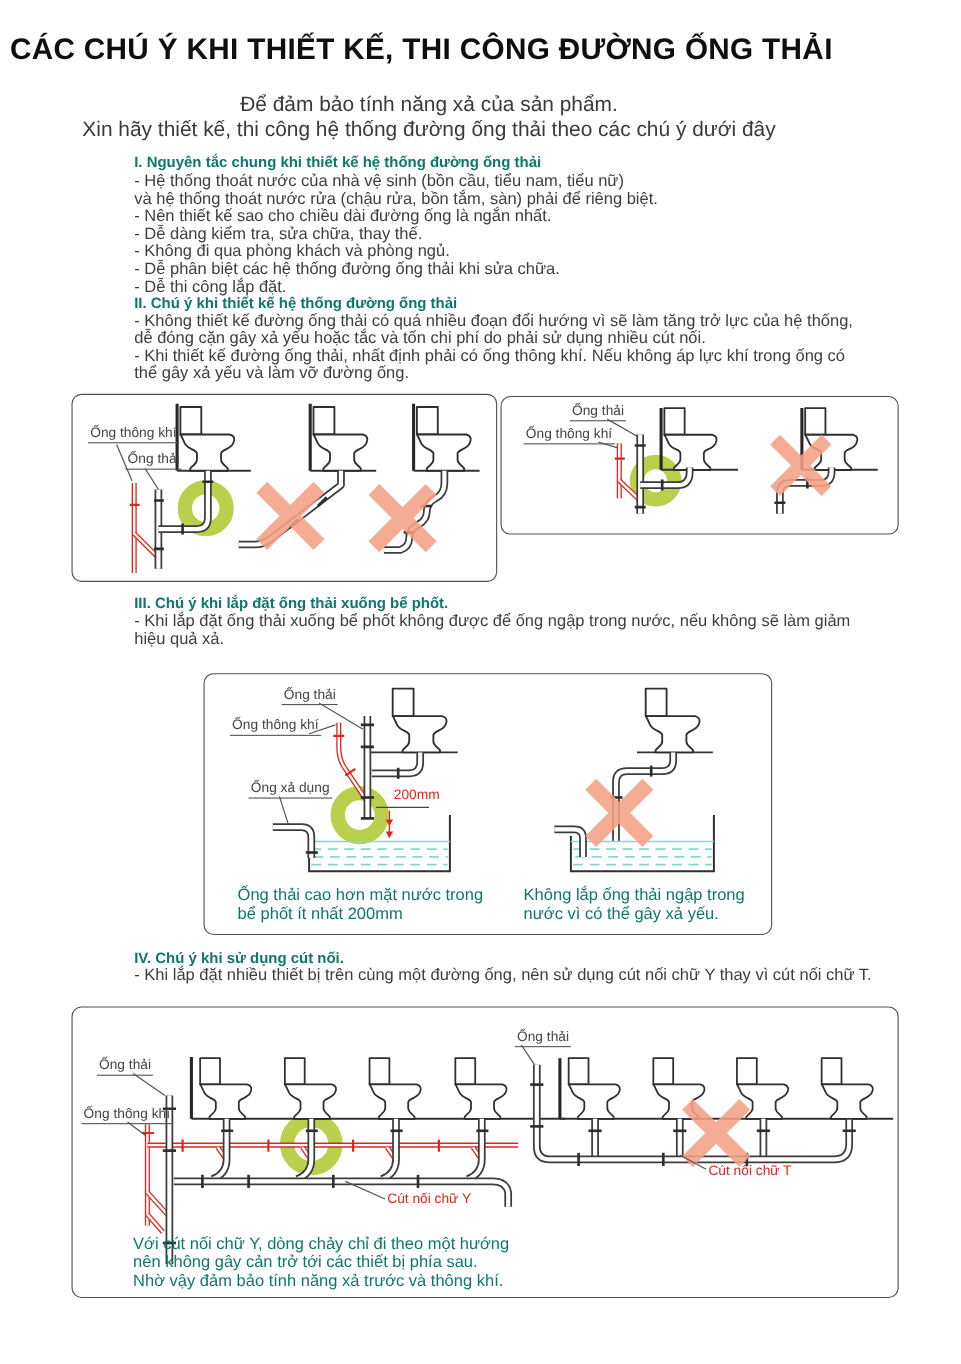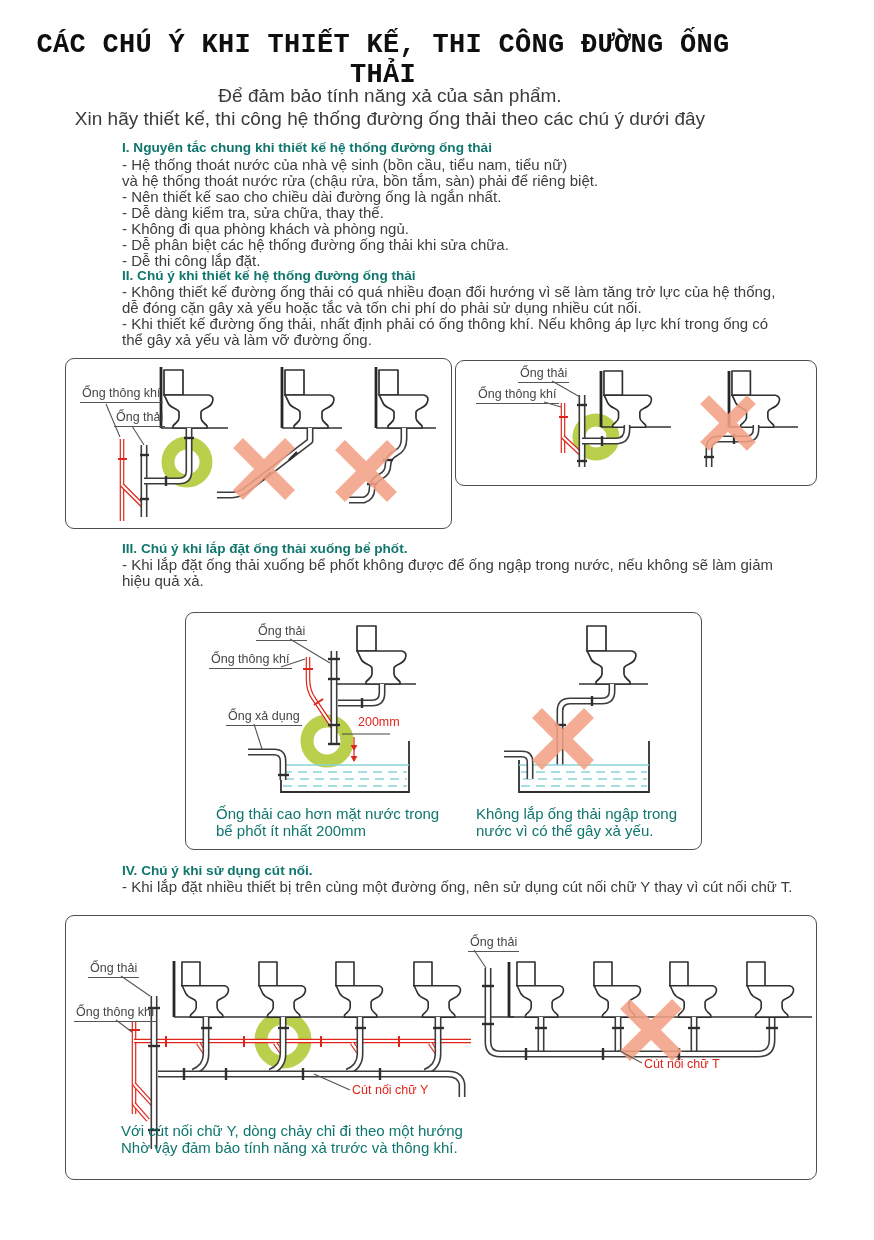--- a/index.html
+++ b/index.html
@@ -4,21 +4,21 @@
 <style>
   html,body { margin:0; padding:0; background:#e8e8e8; }
   .page {
     position:relative; width:874px; height:1240px; margin:0 auto;
     background:#ffffff; overflow:hidden;
     font-family:"Liberation Sans","DejaVu Sans",sans-serif;
     color:#3d3d3d;
   }
   .title {
     position:absolute; top:30px; left:0; width:766px; text-align:center;
-    font-size:27px; font-weight:bold; color:#0f0f0f; letter-spacing:.3px;font-family:Liberation Mono, monospace;
+    font-size:27px; font-weight:bold; color:#0f0f0f; letter-spacing:.3px;
   }
   .subtitle {
     position:absolute; top:84px; left:0; width:780px; text-align:center;
     font-size:19px; line-height:23px; color:#3a3a3a;
   }
   .h { position:absolute; left:122px; font-size:13.6px; font-weight:bold; color:#0f766e; }
   .b { position:absolute; left:122px; font-size:15px; line-height:16px; color:#3d3d3d; }
   .panel { position:absolute; border:1.6px solid #4f4f4f; border-radius:9px; background:#fff; }
   .panel svg { position:absolute; left:0; top:0; }
   .lbl {
@@ -333,17 +333,18 @@
       <path class="ld" d="M408,34 L420,52"></path>
       <path class="ld" d="M552,134 L576,147"></path>
     </svg>
     <span class="lbl" style="left:22px;top:46px">Ống thải</span>
     <span class="lbl" style="left:8px;top:90px">Ống thông khí</span>
     <span class="rlbl" style="left:286px;top:168px">Cút nối chữ Y</span>
     <span class="lbl" style="left:402px;top:20px">Ống thải</span>
     <span class="rlbl" style="left:578px;top:142px">Cút nối chữ T</span>
     <div class="cap" style="left:55px;top:206px">
       <div>Với cút nối chữ Y, dòng chảy chỉ đi theo một hướng</div>
+      <div>nên không gây cản trở tới các thiết bị phía sau.</div>
       <div>Nhờ vậy đảm bảo tính năng xả trước và thông khí.</div>
     </div>
   </div>
 
 </div>
 
 </body></html>

